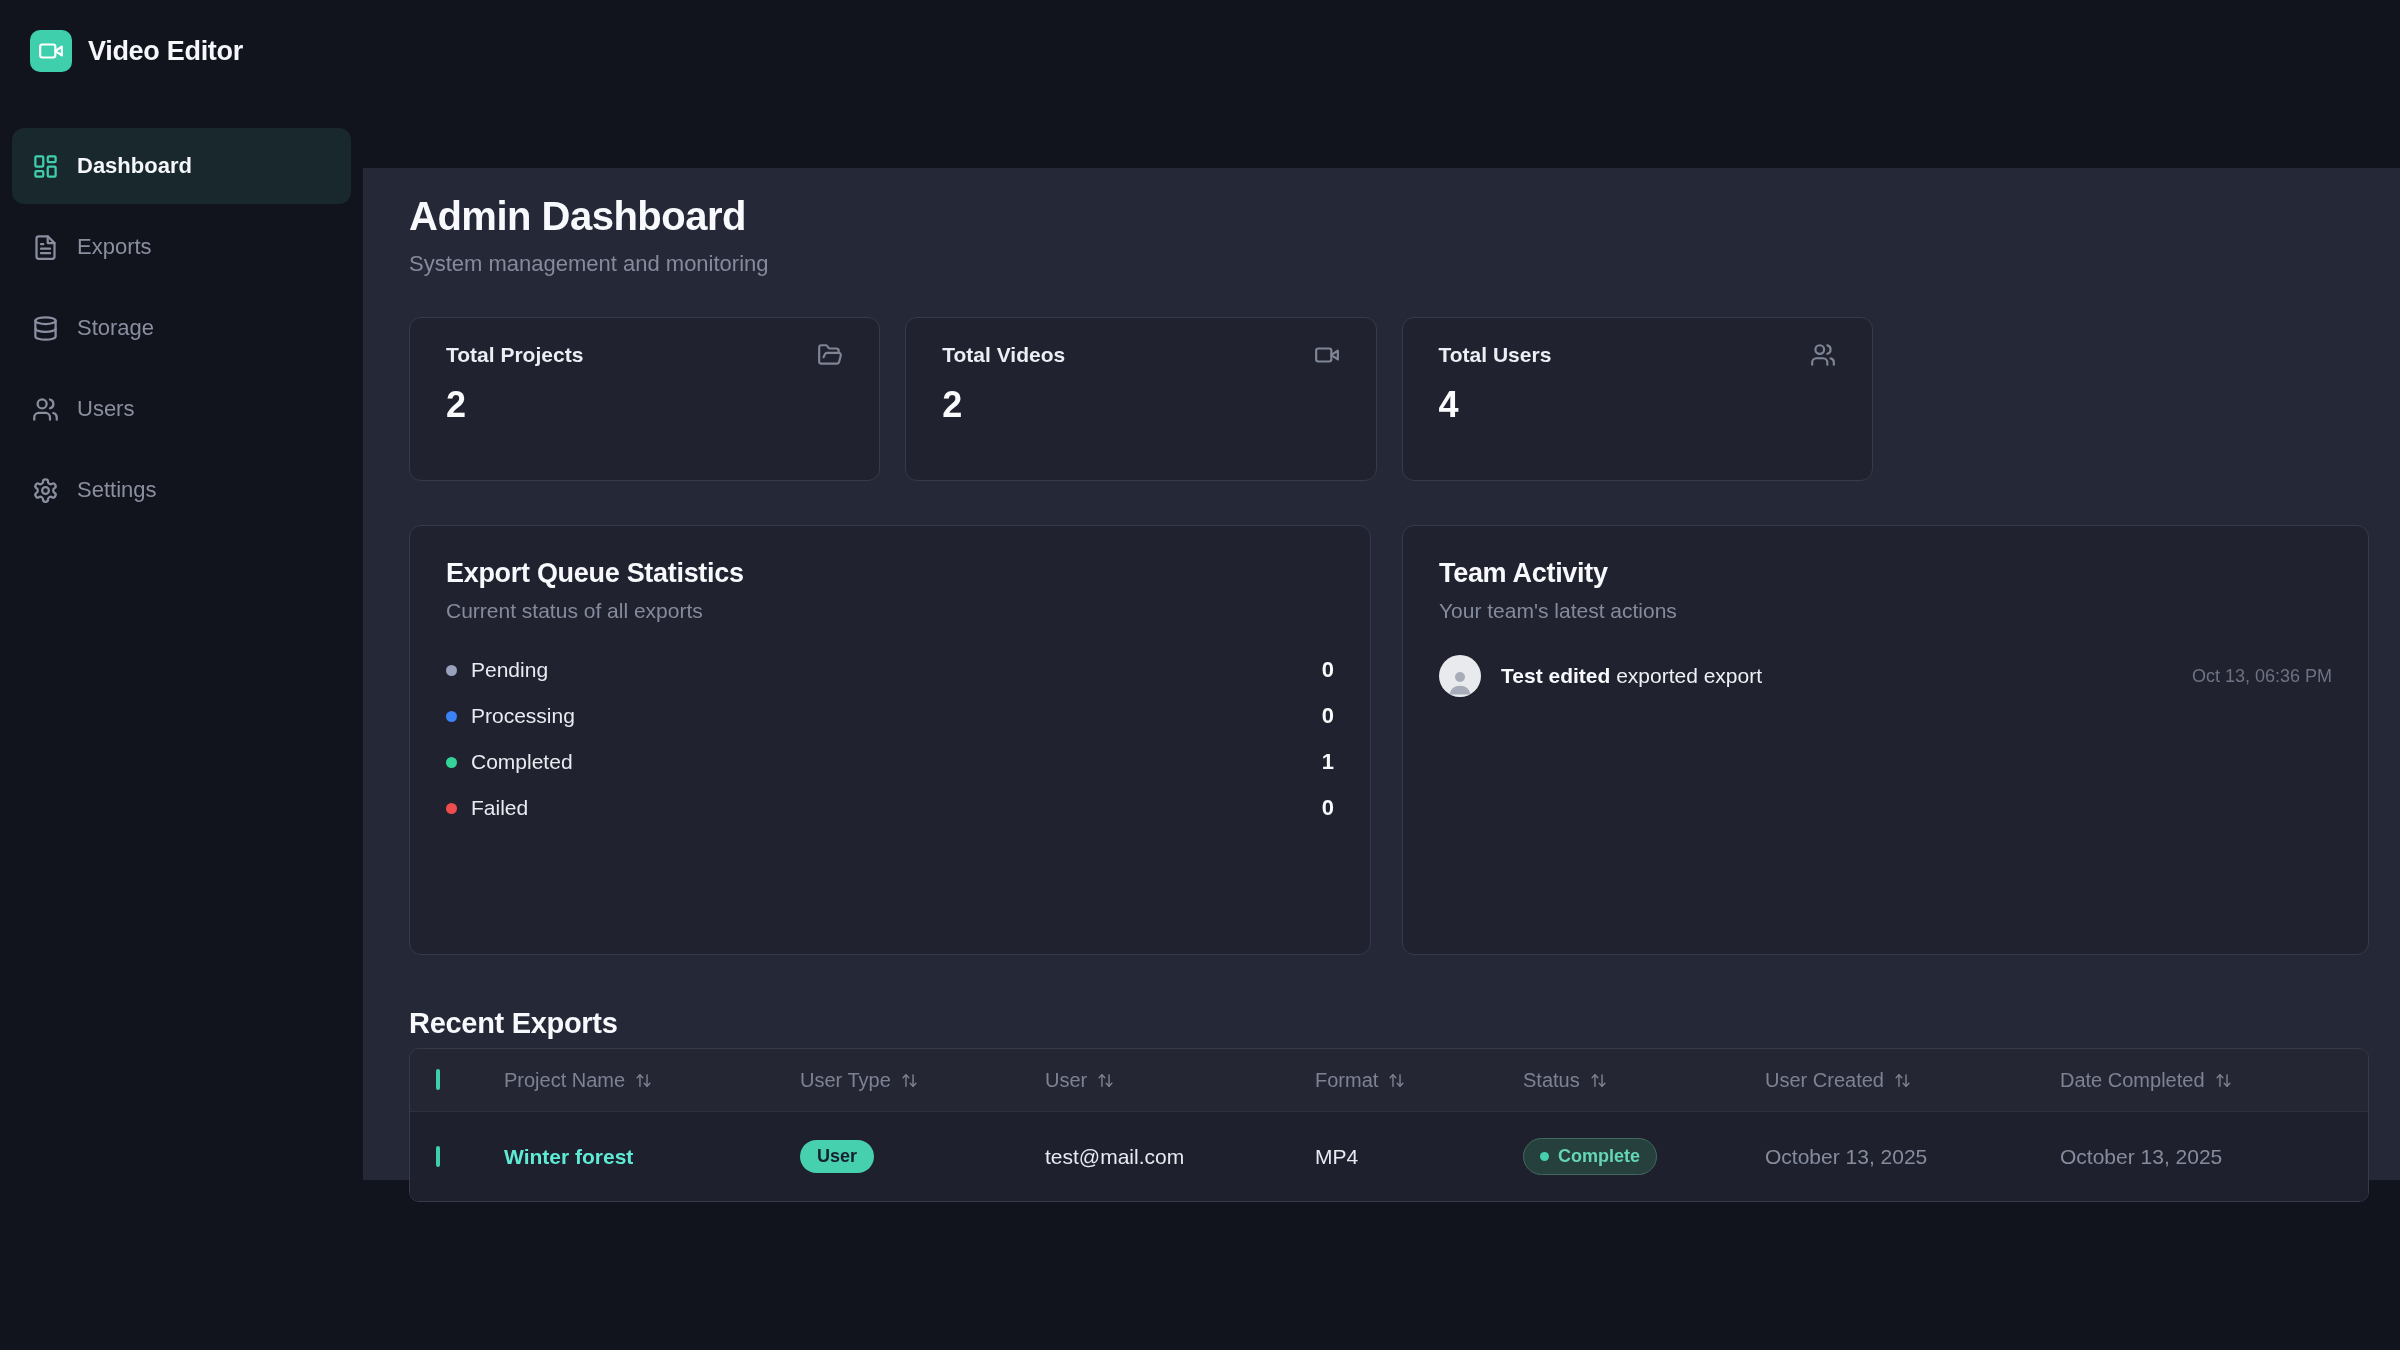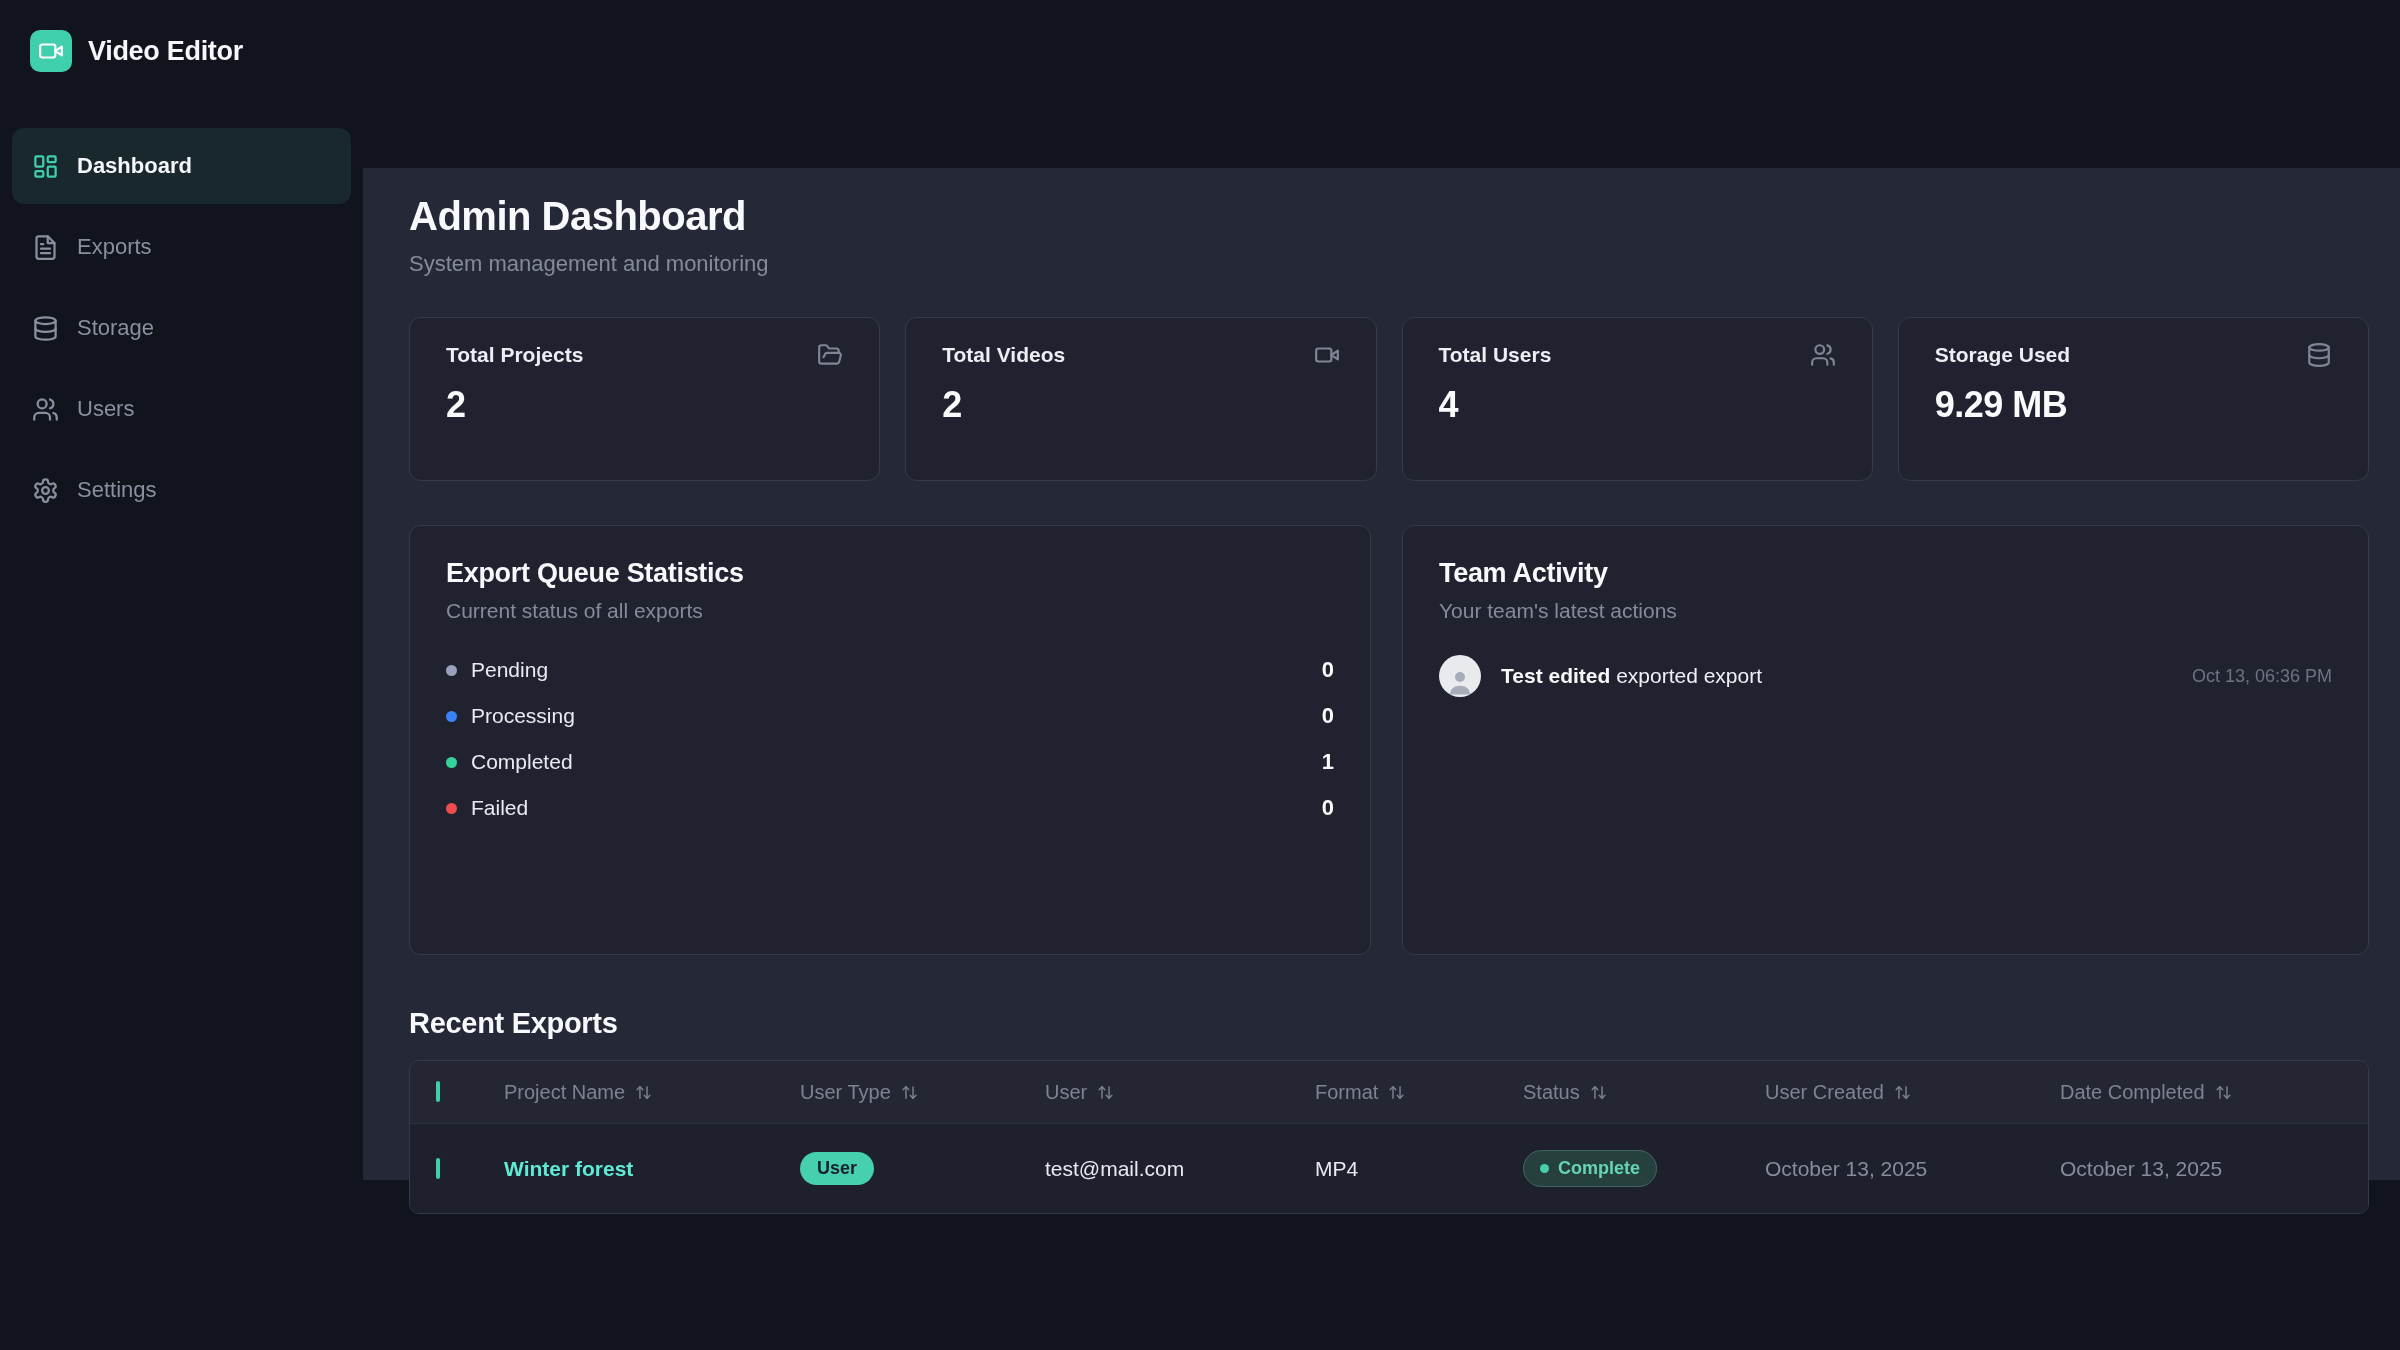--- a/index.html
+++ b/index.html
@@ -50,21 +50,21 @@
   .queue-value { margin-left:auto; font-size:22px; font-weight:800; color:#fafbfd; }
 
   .activity-row { margin-top:32px; display:flex; align-items:center; gap:20px; }
   .avatar { width:42px; height:42px; border-radius:50%; background:#e9eaee; display:flex; align-items:flex-end; justify-content:center; overflow:hidden; flex:0 0 auto; }
   .activity-text { font-size:21px; color:#eef0f5; }
   .activity-text .actor { font-weight:700; color:#f7f9fc; }
   .activity-time { margin-left:auto; font-size:18px; color:#6d7284; }
 
   
   .section-title { margin-top:52px; font-size:29px; font-weight:800; letter-spacing:-0.3px; color:#f7f9fc; }
-  .table { margin-top:20px; border:1px solid #363a4b; border-radius:10px; overflow:hidden; }
+  .table { margin-top:8px; border:1px solid #363a4b; border-radius:10px; overflow:hidden; }
   .trow { display:grid; grid-template-columns:68px 296px 245px 270px 208px 242px 295px 1fr; align-items:center; padding-left:26px; }
   .thead { height:62px; background:#242733; }
   .tbody-row { height:90px; background:#1e212d; border-top:1px solid #2d303f; }
   .th { display:flex; align-items:center; gap:10px; font-size:20px; color:#7d8294; font-weight:500; cursor:pointer; }
   .sort-ic { width:17px; height:17px; color:#7d8294; }
   .checkbox { width:22px; height:22px; border:2px solid #3fcfad; border-radius:7px; background:transparent; cursor:pointer; }
   .cell-strong { font-size:21px; font-weight:700; color:#5eead4; }
   .cell { font-size:21px; color:#e8eaf1; }
   .cell-muted { font-size:21px; color:#868c9e; }
   .badge-user { display:inline-flex; align-items:center; background:#46d0ad; color:#16202f; font-size:18px; font-weight:700; border-radius:999px; padding:6px 17px; }
@@ -180,33 +180,20 @@
             <svg width="26" height="26" viewBox="0 0 24 24" fill="none" stroke="currentColor" stroke-width="2" stroke-linecap="round" stroke-linejoin="round">
                 <path d="M16 21v-2a4 4 0 0 0-4-4H6a4 4 0 0 0-4 4v2"></path>
                 <circle cx="9" cy="7" r="4"></circle>
                 <path d="M22 21v-2a4 4 0 0 0-3-3.87"></path>
                 <path d="M16 3.13a4 4 0 0 1 0 7.75"></path>
               </svg>
           </span>
         </div>
         <div class="stat-value">4</div>
       </div>
-      <div class="card stat-card">
-        <div class="stat-top">
-          <div class="stat-label">Storage Used</div>
-          <span class="stat-icon">
-            <svg width="26" height="26" viewBox="0 0 24 24" fill="none" stroke="currentColor" stroke-width="2" stroke-linecap="round" stroke-linejoin="round">
-                <ellipse cx="12" cy="5" rx="9" ry="3"></ellipse>
-                <path d="M3 5v14a9 3 0 0 0 18 0V5"></path>
-                <path d="M3 12a9 3 0 0 0 18 0"></path>
-              </svg>
-          </span>
-        </div>
-        <div class="stat-value">9.29 MB</div>
-      </div>
     </div>
 
     <div class="mid-row">
       <div class="card mid-card">
         <div class="card-title">Export Queue Statistics</div>
         <div class="card-subtitle">Current status of all exports</div>
         <div class="queue-list">
           <div class="queue-row">
             <span class="dot" style="background-color: rgb(154, 161, 189);"></span>
             <span class="queue-label">Pending</span>

